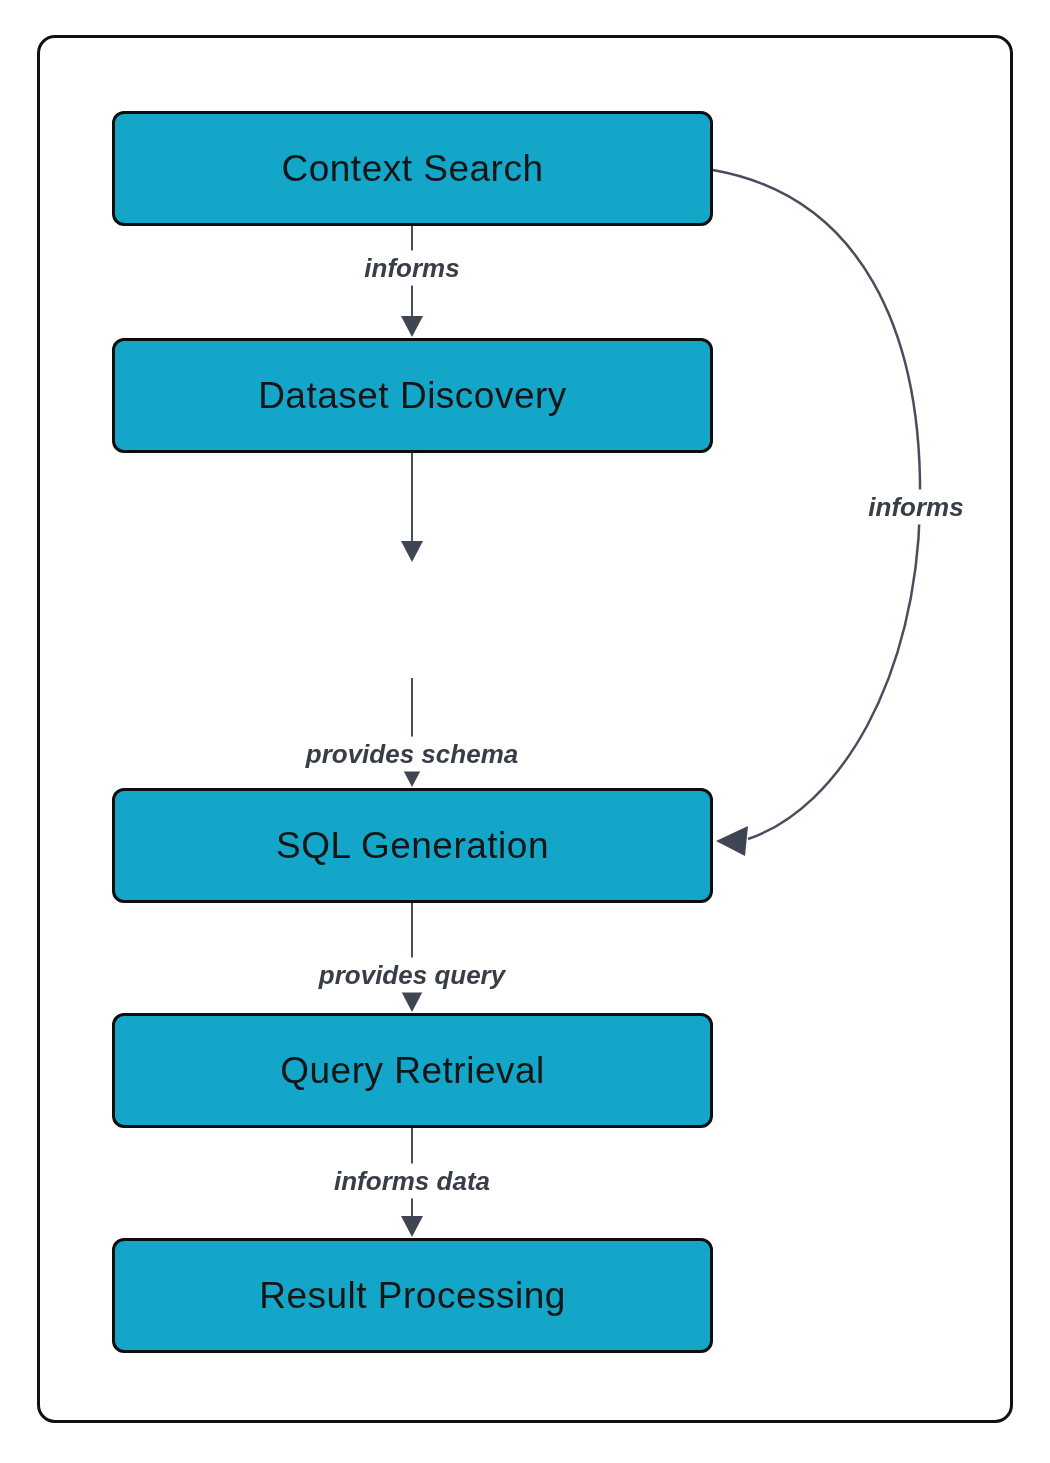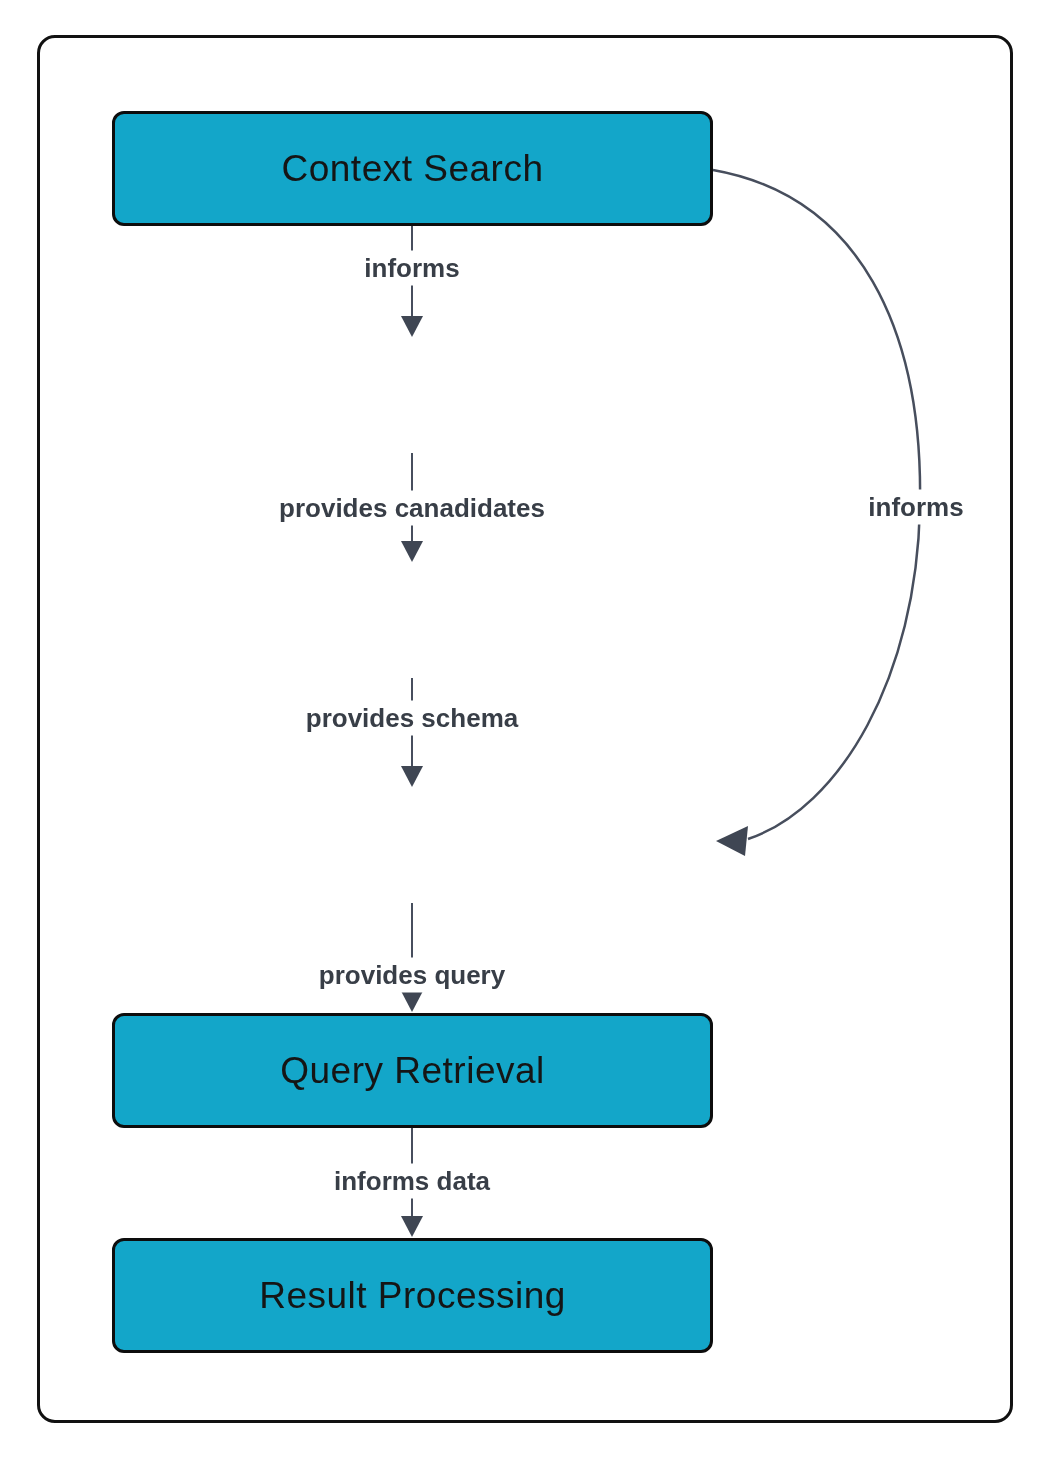--- a/index.html
+++ b/index.html
@@ -53,20 +53,21 @@
   }
   .edge-label {
     position: absolute;
     transform: translate(-50%, -50%);
     background: #ffffff;
     padding: 2px 8px;
     font-size: 26px;
     font-weight: 700;
     color: #383e47;
     white-space: nowrap;
+    font-style: italic;
   }
 </style>
 </head>
 <body>
 
 <div class="canvas">
 
   <div class="frame"></div>
 
   <svg class="edges" width="1050" height="1463" viewBox="0 0 1050 1463" fill="none" xmlns="http://www.w3.org/2000/svg">
@@ -86,27 +87,32 @@
     <line x1="412" y1="1128" x2="412" y2="1218" stroke="#474e5d" stroke-width="2"></line>
     <polygon points="401,1216 423,1216 412,1237" fill="#3f4653"></polygon>
 
     <path d="M 713 170 C 860 196, 923 330, 920 505 C 917 678, 840 808, 748 839" stroke="#474e5d" stroke-width="2.5" fill="none"></path>
     <polygon points="716,841 748,826 745,856" fill="#3f4653"></polygon>
   </svg>
 
   <div class="node" style="top:111px">
     <span class="node-label">Context Search</span>
   </div>
+  <div class="node" style="top:338px">
+    <span class="node-label">Dataset Discovery</span>
+  </div>
+  <div class="node" style="top:788px">
+    <span class="node-label">SQL Generation</span>
+  </div>
   <div class="node" style="top:1013px">
     <span class="node-label">Query Retrieval</span>
   </div>
   <div class="node" style="top:1238px">
     <span class="node-label">Result Processing</span>
   </div>
 
   <div class="edge-label" style="left:412px; top:268px">informs</div>
-  <div class="edge-label" style="left:412px; top:508px">provides canadidates</div>
-  <div class="edge-label" style="left:412px; top:718px">provides schema</div>
+  <div class="edge-label" style="left:412px; top:754px">provides schema</div>
   <div class="edge-label" style="left:412px; top:975px">provides query</div>
   <div class="edge-label" style="left:412px; top:1181px">informs data</div>
   <div class="edge-label" style="left:916px; top:507px">informs</div>
 
 </div>
 
 </body></html>

